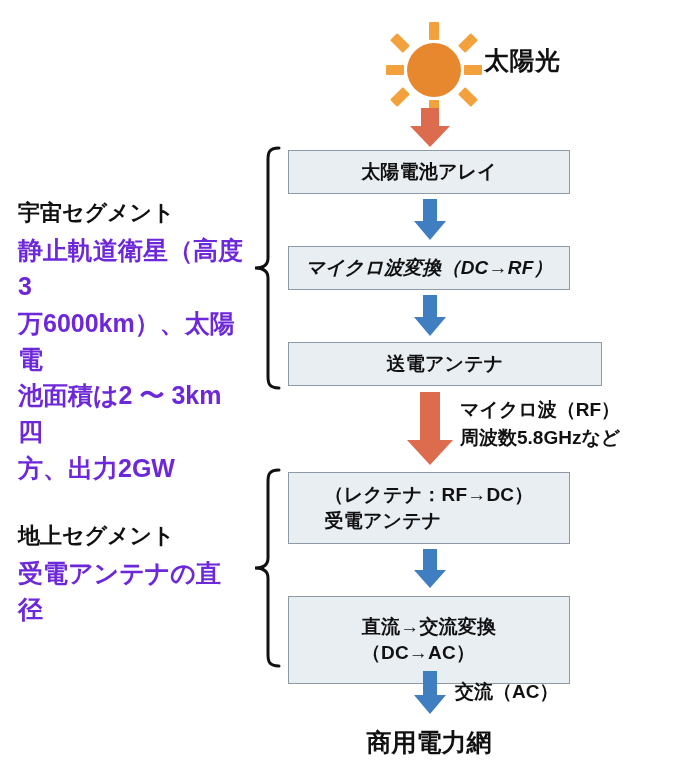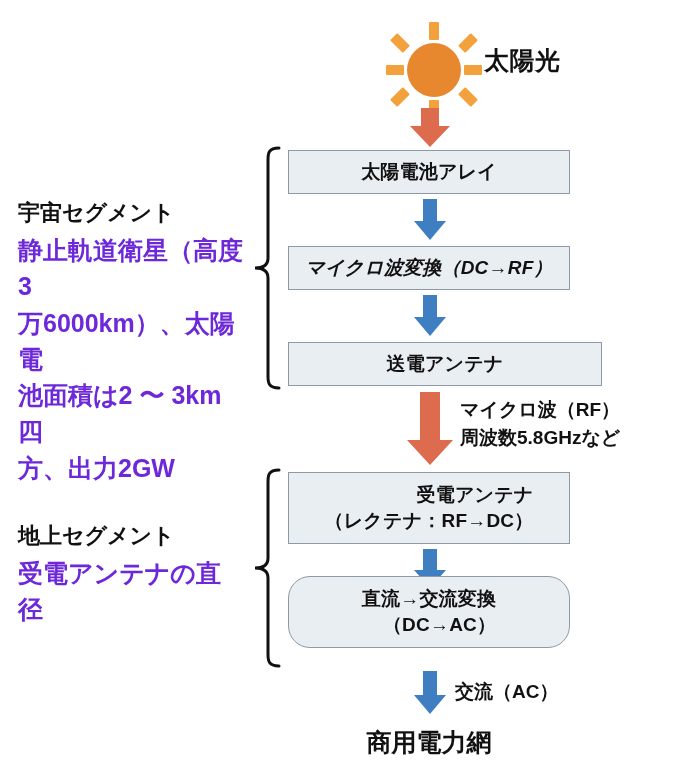--- a/index.html
+++ b/index.html
@@ -43,34 +43,34 @@
 
   
   .node {
     position: absolute;
     box-sizing: border-box;
     background: #e9eef3;
     border: 1px solid #8d9aa6;
     display: flex;
     align-items: center;
     justify-content: center;
-    text-align: right;
+    text-align: left;
     font-size: 19px;
     font-weight: 700;
     color: #111;
     line-height: 1.35;
     letter-spacing: 0.2px;
   }
   .node span { display: block; }
 
   #node-pv      { left: 288px; top: 150px;  width: 282px; height: 44px; }
   #node-mw      { left: 288px; top: 246px;  width: 282px; height: 44px; font-style: italic; }
   #node-tx      { left: 288px; top: 342px;  width: 314px; height: 44px; }
   #node-rx      { left: 288px; top: 472px;  width: 282px; height: 72px; }
-  #node-dcac    { left: 288px; top: 576px;  width: 282px; height: 72px; border-radius: 22px; }
+  #node-dcac    { left: 288px; top: 596px;  width: 282px; height: 88px; }
 
   .grid-label {
     position: absolute;
     left: 288px;
     top: 726px;
     width: 282px;
     text-align: center;
     font-size: 25px;
     font-weight: 700;
     color: #111;
@@ -167,22 +167,22 @@
     </svg>
   </div>
 
   <div class="side-note" style="left:460px; top:396px;">
     <div>マイクロ波（RF）</div>
     <div>周波数5.8GHzなど</div>
   </div>
 
   <div class="node" id="node-rx">
     <div>
+      <span>（レクテナ：RF→DC）</span>
       <span>受電アンテナ</span>
-      <span>（レクテナ：RF→DC）</span>
     </div>
   </div>
 
   <div class="arrow" style="left:413px; top:549px;">
     <svg width="34" height="40" viewBox="0 0 34 40">
       <polygon points="10,0 24,0 24,21 33,21 17,39 1,21 10,21" fill="#3F7FC1"></polygon>
     </svg>
   </div>
 
   <div class="node" id="node-dcac">

